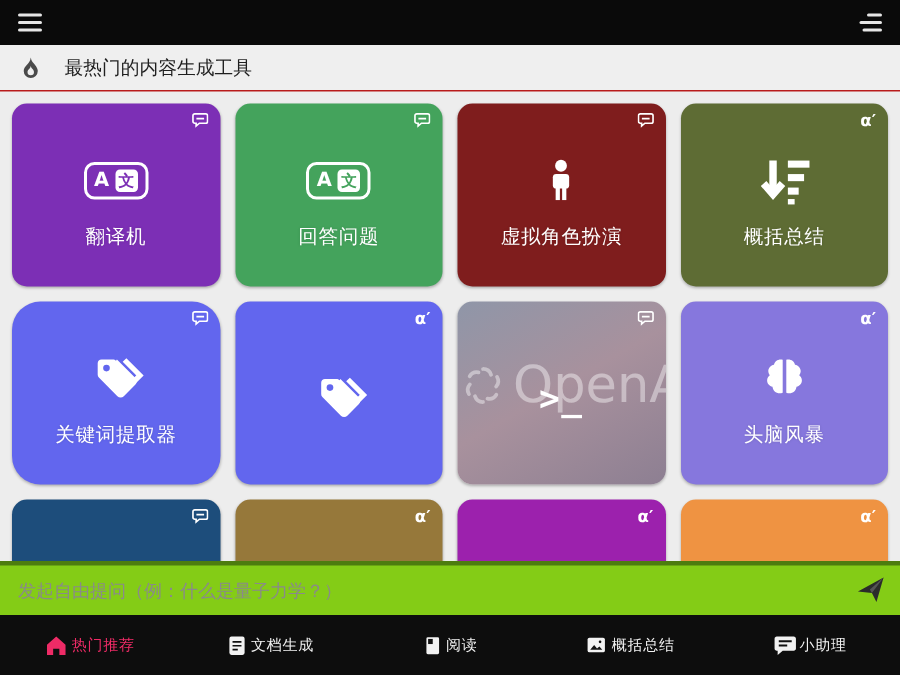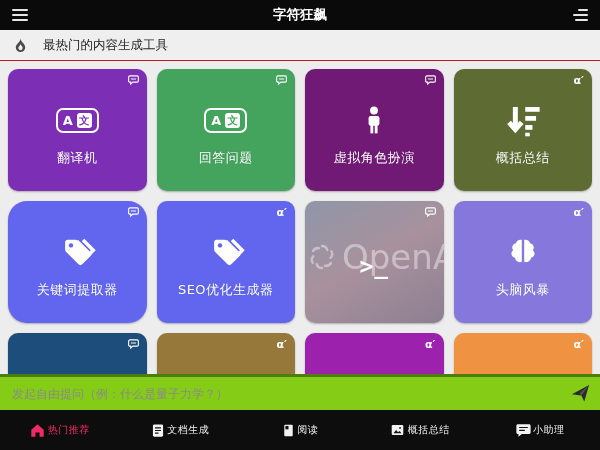--- a/index.html
+++ b/index.html
@@ -55,21 +55,20 @@
 </style>
 </head>
 <body>
 
 <div class="appbar">
   <div class="menu-btn">
       <i></i>
       <i></i>
       <i></i>
     </div>
-  <div class="title">字符狂飙</div>
   <div class="menu-btn sort-btn">
       <i></i>
       <i></i>
       <i></i>
     </div>
 </div>
 
 <div class="section">
   <span style="display:flex">
     <svg viewBox="0 0 16 16" width="15" height="17">
@@ -102,21 +101,21 @@
         </svg></span>
     <span class="card-icon">
         <span class="ticon">
           <b>A</b>
           <i style="color:#44A35C">文</i>
         </span>
       </span>
     <span class="card-label">回答问题</span>
   </div>
 
-  <div class="card" style="background: #701a75;">
+  <div class="card" style="background: #7f1d1d;">
     <span class="corner"><svg viewBox="0 0 12 12" width="11" height="11">
           <path d="M2 1h8c.7 0 1.3.6 1.3 1.3v4.2c0 .7-.6 1.3-1.3 1.3H5.4L3 9.8v-2H2C1.3 7.8.7 7.2.7 6.5V2.3C.7 1.6 1.3 1 2 1Z" fill="none" stroke="#fff" stroke-width="1.2"></path>
           <path d="M3.2 4.4h5.6" stroke="#fff" stroke-width="1.2"></path>
         </svg></span>
     <span class="card-icon">
         <svg viewBox="0 0 16 16" width="30" height="36">
           <circle cx="8" cy="2.4" r="2.1" fill="#fff"></circle>
           <rect x="5.1" y="5.3" width="5.8" height="5.2" rx="1.2" fill="#fff"></rect>
           <rect x="6.1" y="9.8" width="1.5" height="4.8" fill="#fff"></rect>
           <rect x="8.4" y="9.8" width="1.5" height="4.8" fill="#fff"></rect>
@@ -157,21 +156,20 @@
 
   <div class="card" style="background: rgb(98, 102, 238);">
     <span class="corner">α′</span>
     <span class="card-icon">
         <svg viewBox="0 0 24 24" width="38" height="38">
           <path d="M12.6 3.6 20.4 11.4a1.9 1.9 0 0 1 0 2.7l-4.9 4.9a1.9 1.9 0 0 1-2.7 0L5 11.2a1.8 1.8 0 0 1-.5-1.3V5.2c0-.9.7-1.6 1.6-1.6h4.8c.5 0 1 .2 1.3.5z" fill="#fff"></path>
           <circle cx="8.2" cy="7.2" r="1.4" fill="#6266EE"></circle>
           <path d="M15.8 3.8 22.3 10.3 16.6 16" fill="none" stroke="#fff" stroke-width="2.2"></path>
         </svg>
       </span>
-    <span class="card-label">SEO优化生成器</span>
   </div>
 
   <div class="card" style="background: linear-gradient(150deg, rgb(143, 150, 168) 0%, rgb(168, 145, 157) 48%, rgb(141, 127, 146) 100%);">
       <div class="wm">
         <svg viewBox="0 0 24 24" width="30" height="30">
           <g fill="none" stroke="currentColor" stroke-width="2" stroke-linecap="round">
             <path d="M12 3.2a4.5 4.5 0 0 1 4.3 3.1"></path>
             <path d="M19.5 7.4a4.5 4.5 0 0 1-.5 5.2"></path>
             <path d="M19.1 16.9a4.5 4.5 0 0 1-4.7 2.1"></path>
             <path d="M12 20.8a4.5 4.5 0 0 1-4.3-3.1"></path>

